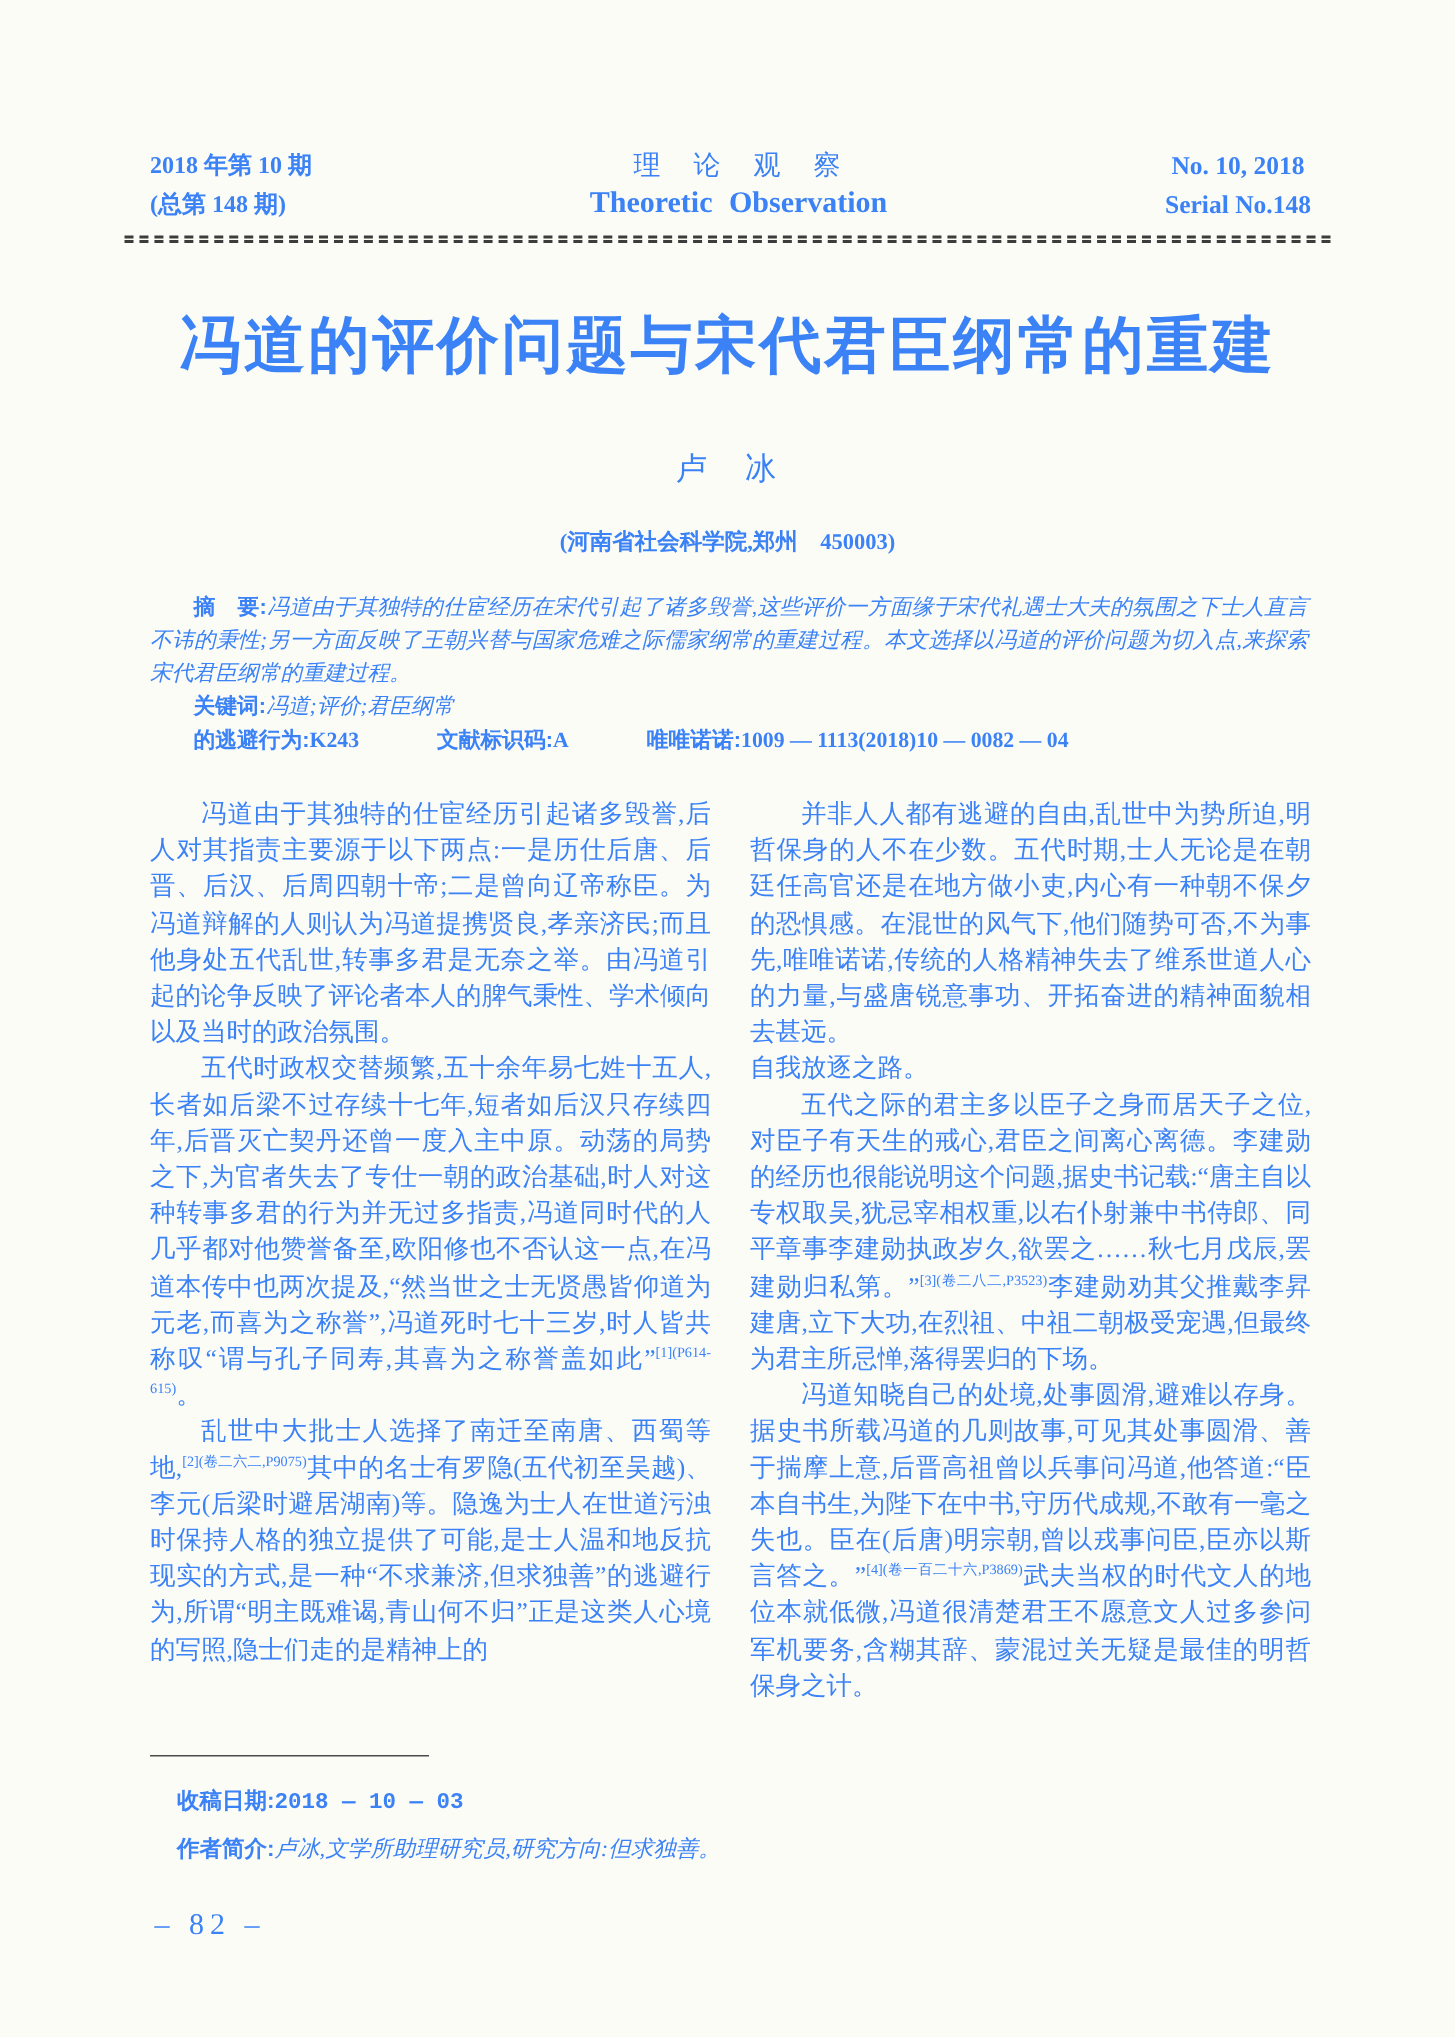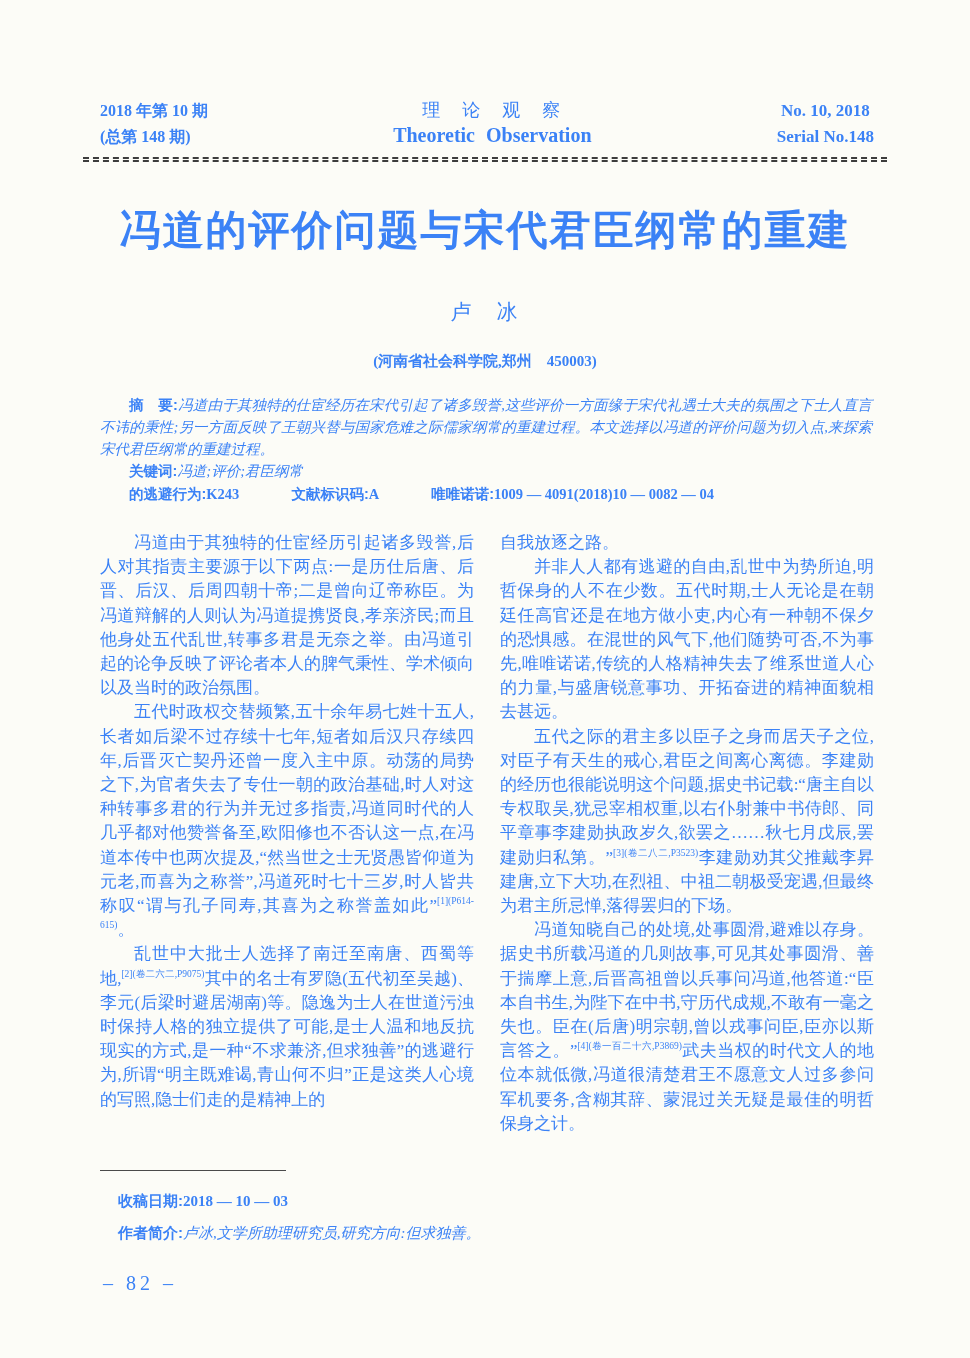--- a/index.html
+++ b/index.html
@@ -79,21 +79,21 @@
   
   .footnote-sep {
     position: absolute; top: 1170px; left: 100px; width: 186px;
     border-top: 1.5px solid #4a4a4a;
   }
   .footnote-block {
     position: absolute; top: 1185px; left: 118px; right: 98px;
     font-size: 15px; line-height: 31px;
   }
   .footnote-block .label { font-family: "Liberation Sans", "DejaVu Sans", sans-serif; font-weight: bold; }
-  .footnote-block .received-val { font-weight: bold; }
+  .footnote-block .received-val { font-weight: bold; font-family: Liberation Mono, monospace; }
   .page-number {
     position: absolute; top: 1272px; left: 103px;
     font-size: 20px; letter-spacing: 4px;
   }
 </style>
 </head>
 <body>
 
 <div class="page">
 
@@ -114,32 +114,32 @@
 
   <div class="header-rule"></div>
 
   <h1 class="article-title">冯道的评价问题与宋代君臣纲常的重建</h1>
   <div class="article-author">卢　冰</div>
   <div class="article-affiliation">(河南省社会科学院,郑州　450003)</div>
 
   <div class="meta-block">
     <p class="kai"><span class="label">摘　要:</span><span>冯道由于其独特的仕宦经历在宋代引起了诸多毁誉,这些评价一方面缘于宋代礼遇士大夫的氛围之下士人直言不讳的秉性;另一方面反映了王朝兴替与国家危难之际儒家纲常的重建过程。本文选择以冯道的评价问题为切入点,来探索宋代君臣纲常的重建过程。</span></p>
     <p class="kai"><span class="label">关键词:</span><span>冯道;评价;君臣纲常</span></p>
-    <p class="clc-line"><span class="pair"><span class="label">的逃避行为:</span><span class="val">K243</span></span><span class="pair"><span class="label">文献标识码:</span><span class="val">A</span></span><span class="pair"><span class="label">唯唯诺诺:</span><span class="val">1009 — 4091(2018)10 — 0082 — 04</span></span></p>
+    <p class="clc-line"><span class="pair"><span class="label">的逃避行为:</span><span class="val">K243</span></span><span class="pair"><span class="label">文献标识码:</span><span class="val">A</span></span><span class="pair"><span class="label">唯唯诺诺:</span><span class="val">1009 — 1113(2018)10 — 0082 — 04</span></span></p>
   </div>
 
   <div class="body-columns">
     <div class="col">
         <p class="para">冯道由于其独特的仕宦经历引起诸多毁誉,后人对其指责主要源于以下两点:一是历仕后唐、后晋、后汉、后周四朝十帝;二是曾向辽帝称臣。为冯道辩解的人则认为冯道提携贤良,孝亲济民;而且他身处五代乱世,转事多君是无奈之举。由冯道引起的论争反映了评论者本人的脾气秉性、学术倾向以及当时的政治氛围。</p>
         <p class="para">五代时政权交替频繁,五十余年易七姓十五人,长者如后梁不过存续十七年,短者如后汉只存续四年,后晋灭亡契丹还曾一度入主中原。动荡的局势之下,为官者失去了专仕一朝的政治基础,时人对这种转事多君的行为并无过多指责,冯道同时代的人几乎都对他赞誉备至,欧阳修也不否认这一点,在冯道本传中也两次提及,“然当世之士无贤愚皆仰道为元老,而喜为之称誉”,冯道死时七十三岁,时人皆共称叹“谓与孔子同寿,其喜为之称誉盖如此”<sup>[1](P614-615)</sup>。</p>
         <p class="para">乱世中大批士人选择了南迁至南唐、西蜀等地,<sup>[2](卷二六二,P9075)</sup>其中的名士有罗隐(五代初至吴越)、李元(后梁时避居湖南)等。隐逸为士人在世道污浊时保持人格的独立提供了可能,是士人温和地反抗现实的方式,是一种“不求兼济,但求独善”的逃避行为,所谓“明主既难谒,青山何不归”正是这类人心境的写照,隐士们走的是精神上的</p>
       </div>
     <div class="col">
+        <p class="para">并非人人都有逃避的自由,乱世中为势所迫,明哲保身的人不在少数。五代时期,士人无论是在朝廷任高官还是在地方做小吏,内心有一种朝不保夕的恐惧感。在混世的风气下,他们随势可否,不为事先,唯唯诺诺,传统的人格精神失去了维系世道人心的力量,与盛唐锐意事功、开拓奋进的精神面貌相去甚远。</p>
         <p class="para no-indent">自我放逐之路。</p>
-        <p class="para">并非人人都有逃避的自由,乱世中为势所迫,明哲保身的人不在少数。五代时期,士人无论是在朝廷任高官还是在地方做小吏,内心有一种朝不保夕的恐惧感。在混世的风气下,他们随势可否,不为事先,唯唯诺诺,传统的人格精神失去了维系世道人心的力量,与盛唐锐意事功、开拓奋进的精神面貌相去甚远。</p>
         <p class="para">五代之际的君主多以臣子之身而居天子之位,对臣子有天生的戒心,君臣之间离心离德。李建勋的经历也很能说明这个问题,据史书记载:“唐主自以专权取吴,犹忌宰相权重,以右仆射兼中书侍郎、同平章事李建勋执政岁久,欲罢之……秋七月戊辰,罢建勋归私第。”<sup>[3](卷二八二,P3523)</sup>李建勋劝其父推戴李昇建唐,立下大功,在烈祖、中祖二朝极受宠遇,但最终为君主所忌惮,落得罢归的下场。</p>
         <p class="para">冯道知晓自己的处境,处事圆滑,避难以存身。据史书所载冯道的几则故事,可见其处事圆滑、善于揣摩上意,后晋高祖曾以兵事问冯道,他答道:“臣本自书生,为陛下在中书,守历代成规,不敢有一毫之失也。臣在(后唐)明宗朝,曾以戎事问臣,臣亦以斯言答之。”<sup>[4](卷一百二十六,P3869)</sup>武夫当权的时代文人的地位本就低微,冯道很清楚君王不愿意文人过多参问军机要务,含糊其辞、蒙混过关无疑是最佳的明哲保身之计。</p>
       </div>
   </div>
 
   <div class="footnote-sep"></div>
   <div class="footnote-block">
     <div><span class="label">收稿日期:</span><span class="received-val">2018 — 10 — 03</span></div>
     <div><span class="label">作者简介:</span><span class="kai">卢冰,文学所助理研究员,研究方向:但求独善。</span></div>
   </div>

